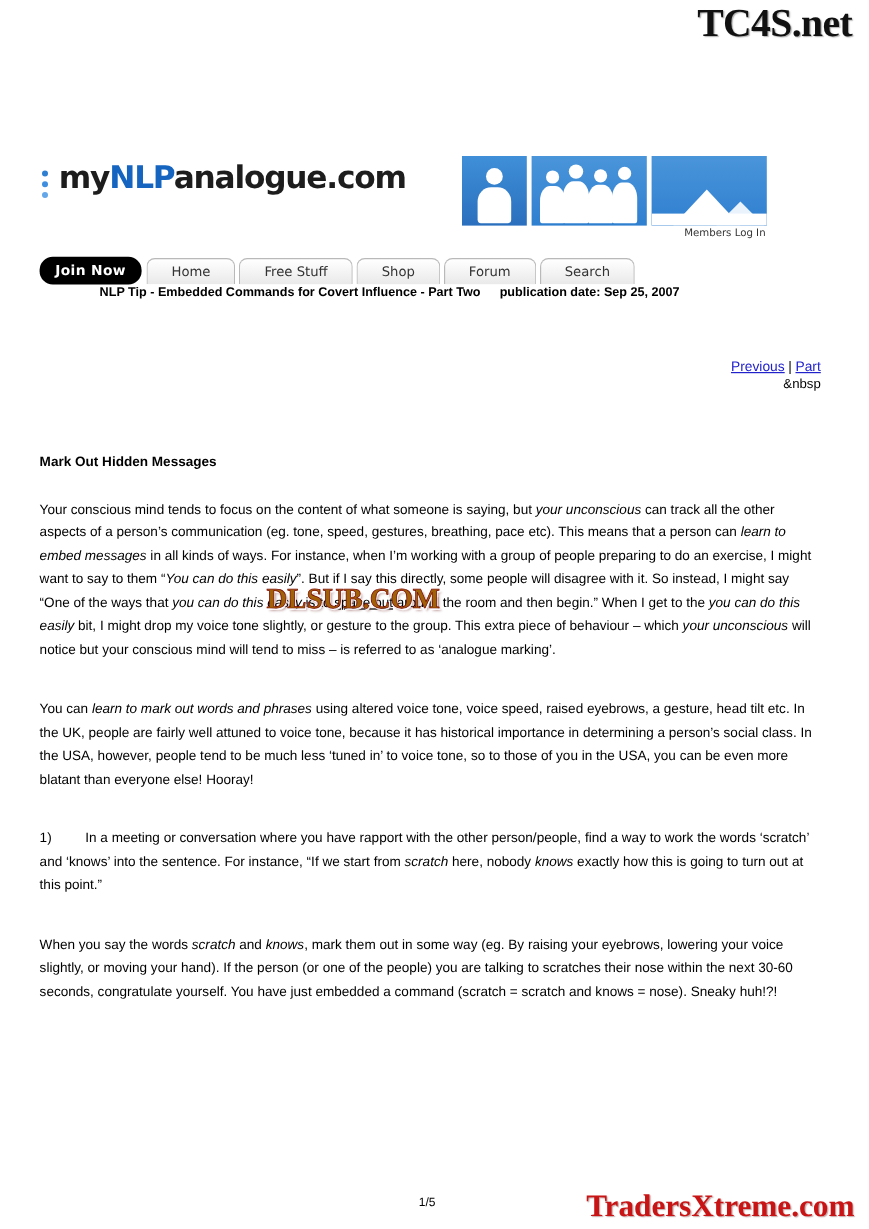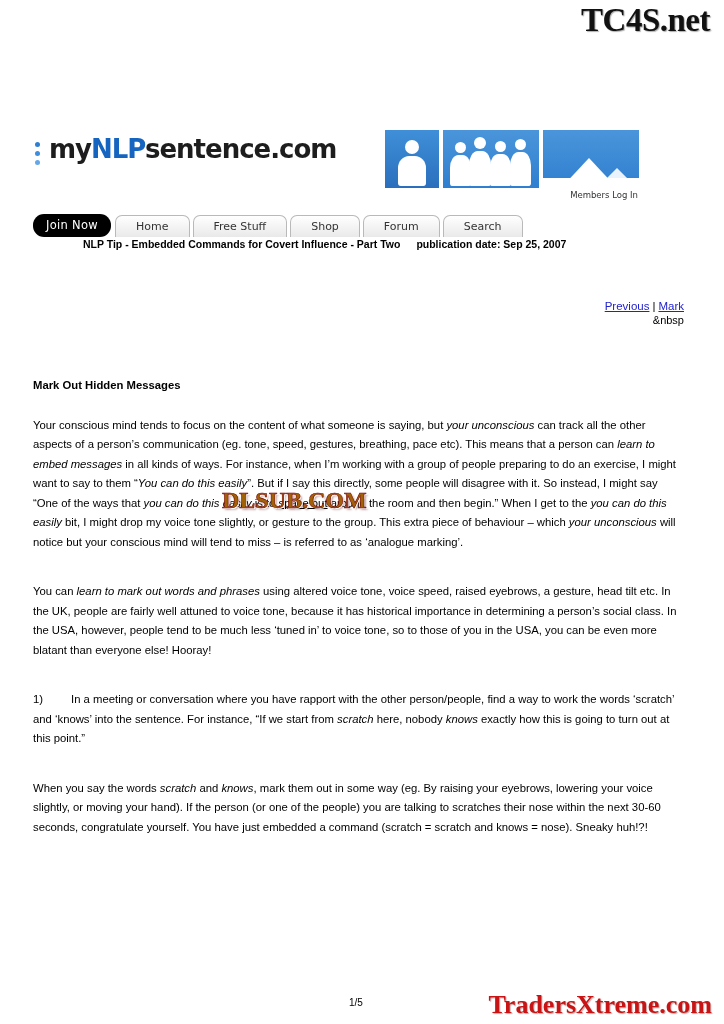--- a/index.html
+++ b/index.html
@@ -138,21 +138,21 @@
     position: absolute;
     left: 33px;
     top: 214px;
     display: flex;
     align-items: flex-end;
   }
   .nav-join {
     background: #000000;
     color: #ffffff;
     font-size: 11.5px;
-    font-weight: normal;
+    font-weight: bold;
     padding: 4px 13px 5px 13px;
     border-radius: 11px;
     letter-spacing: 0.3px;
     font-family: "DejaVu Sans", sans-serif;
     margin-right: 4px;
   }
   .nav-tab {
     background: linear-gradient(180deg,#ffffff,#e9e9e9);
     border: 1px solid #b9b9b9;
     border-bottom: none;
@@ -265,21 +265,21 @@
 
 <div class="site-header">
 
   <div class="logo-area">
     <div class="logo-dots">
       <i></i>
         <i></i>
         <i></i>
     </div>
     <div class="logo-title">
-      <span>my</span><span class="hl">NLP</span><span>sentence.com</span>
+      <span>my</span><span class="hl">NLP</span><span>analogue.com</span>
     </div>
   </div>
 
   <div class="banner-images">
     <div class="banner-img bi1">
       <div class="fig head" style="left:20px; top:10px; width:14px; height:14px;"></div>
       <div class="fig" style="left:13px; top:26px; width:28px; height:30px; border-radius:40% 40% 10% 10%;"></div>
     </div>
     <div class="banner-img bi2">
       <div class="fig head" style="left:12px; top:12px; width:11px; height:11px;"></div>
@@ -308,21 +308,21 @@
   <div class="nav-tab">Shop</div>
   <div class="nav-tab">Forum</div>
   <div class="nav-tab">Search</div>
 </div>
 
 <div class="title-line">
   <span>NLP Tip - Embedded Commands for Covert Influence - Part Two</span><span class="pubdate">publication date: Sep 25, 2007</span>
 </div>
 
 <div class="pager">
-  <a>Previous</a><span class="sep">|</span><a>Mark</a>
+  <a>Previous</a><span class="sep">|</span><a>Part</a>
   <span class="nbsp-line">&amp;nbsp</span>
 </div>
 
 <div class="content">
 
 
   <p class="sec-head">Mark Out Hidden Messages</p>
 
   <p><span> Your conscious mind tends to focus on the content of what someone is saying, but </span><em>your unconscious</em><span> can track all the other aspects of a person’s communication (eg. tone, speed, gestures, breathing, pace etc). This means that a person can </span><em>learn to embed messages</em><span> in all kinds of ways. For instance, when I’m working with a group of people preparing to do an exercise, I might want to say to them “</span><em>You can do this easily</em><span>”. But if I say this directly, some people will disagree with it. So instead, I might say “One of the ways that </span><em>you can do this easily</em><span> is to </span><u>space out</u><span> around the room and then begin.” When I get to the </span><em>you can do this easily</em><span> bit, I might drop my voice tone slightly, or gesture to the group. This extra piece of behaviour – which </span><em>your unconscious</em><span> will notice but your conscious mind will tend to miss – is referred to as ‘analogue marking’.</span></p>
 

